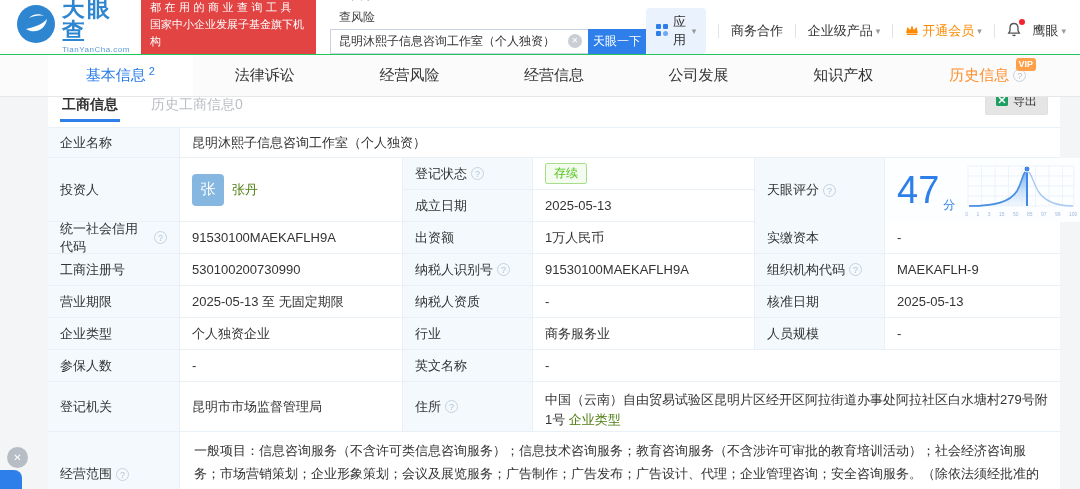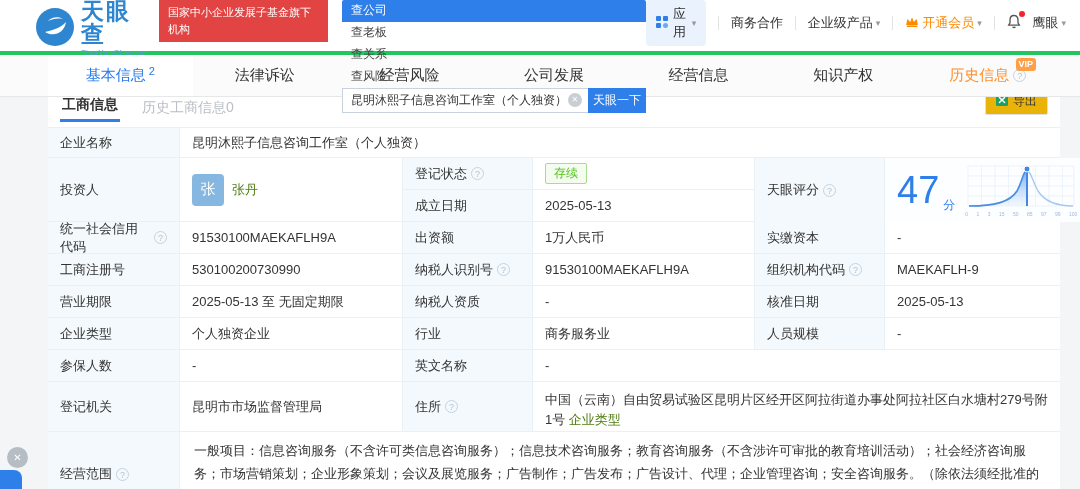--- a/index.html
+++ b/index.html
@@ -1,20 +1,20 @@
 <!DOCTYPE html>
 <html><head>
 <meta charset="utf-8">
 <style>
   * { box-sizing: border-box; margin: 0; padding: 0; }
   body { font-family: "Liberation Sans", "DejaVu Sans", sans-serif; }
   .page { position: relative; width: 1080px; height: 489px; overflow: hidden; background: #f4f5f6; }
 
   
-  .topbar { height: 55px; background: #fff; display: flex; align-items: flex-start; padding-left: 35px; border-bottom: 4px solid #22c55e; }
+  .topbar { height: 55px; background: #fff; display: flex; align-items: flex-end; padding-left: 16px; border-bottom: 1px solid #22c55e; }
   .logo { display: flex; align-items: center; gap: 6px; }
   .logo-text { display: flex; flex-direction: column; line-height: 1; }
   .logo-cn { font-size: 23px; font-weight: bold; color: #2e86d0; letter-spacing: 2px; }
   .logo-en { font-size: 8px; color: #5a9bd5; margin-top: 3px; letter-spacing: .5px; }
   .slogan { margin-left: 10px; background: #e24444; color: #fff; font-size: 11px; padding: 4px 9px; line-height: 1.55; }
   .slogan .l1 { letter-spacing: 3.5px; }
   .search { margin-left: 14px; width: 332px; }
   .search-tabs { display: flex; font-size: 12px; flex-direction: column; }
   .search-tab { padding: 2px 9px 3px; color: #444; cursor: pointer; }
   .search-tab.active { background: #2e7fea; color: #fff; border-radius: 2px 2px 0 0; }
@@ -39,24 +39,24 @@
   .nav-tab { flex: 1; display: flex; align-items: center; justify-content: center; font-size: 15px; color: #333; cursor: pointer; position: relative; }
   .nav-tab.active { background: #fff; color: #2579e8; }
   .tab-badge { font-size: 11px; color: #2579e8; margin-left: 3px; position: relative; top: -5px; }
   .nav-tab.history { color: #ff8e2b; }
   .vip-badge { position: absolute; top: 3px; right: 24px; background: #ffa048; color: #fff; font-size: 9px; font-weight: bold; border-radius: 3px; padding: 0 3px; line-height: 13px; }
 
   
   .content { height: 392px; }
   .card { margin-left: 48px; width: 1012px; height: 100%; background: #fff; }
   .section-row { height: 30px; overflow: hidden; display: flex; align-items: flex-start; padding: 0 12px 0 12px; }
-  .subtabs { display: flex; gap: 20px; margin-top: -9px; align-items: flex-end; }
+  .subtabs { display: flex; gap: 29px; margin-top: -9px; }
   .subtab { font-size: 14px; color: #b9bec4; padding: 8px 2px 5px; cursor: pointer; }
   .subtab.active { color: #333; font-weight: bold; border-bottom: 3px solid #2e7fea; }
-  .export-btn { margin-left: auto; margin-top: -9px; display: flex; align-items: center; gap: 5px; border: 1px solid #e0e0e0; border-radius: 2px; background: #eab308; padding: 4px 10px; font-size: 12px; color: #333; cursor: pointer; font-family: inherit; }
+  .export-btn { margin-left: auto; margin-top: -9px; display: flex; align-items: center; gap: 5px; border: 1px solid #e0e0e0; border-radius: 2px; background: #e5e5e5; padding: 4px 10px; font-size: 12px; color: #333; cursor: pointer; font-family: inherit; }
 
   
   .tbl { font-size: 13px; color: #333; }
   .trow { display: flex; border-top: 1px solid #e9f1f7; }
   .cl { background: #f3f9fd; padding: 0 12px; display: flex; align-items: center; gap: 4px; border-right: 1px solid #e9f1f7; flex-shrink: 0; }
   .cv { padding: 0 12px; display: flex; align-items: center; border-right: 1px solid #e9f1f7; flex-shrink: 0; }
   .w-l1 { width: 132px; } .w-v1 { width: 223px; }
   .w-l2 { width: 130px; } .w-v2 { width: 222px; }
   .w-l3 { width: 130px; } .w-v3 { flex: 1; border-right: none; }
   .h30 { height: 30px; } .h32 { height: 32px; } .h64 { height: 64px; } .h50 { height: 50px; }
@@ -97,20 +97,21 @@
           <path d="M10 25 C18 30 29 27 31 15 C26 21 18 23 10 25 Z" fill="#fff"></path>
           <path d="M13 14 C16 10 24 9 28 12 C23 11 17 12 13 14 Z" fill="#fff"></path>
         </svg>
       </span>
       <span class="logo-text">
         <span class="logo-cn">天眼查</span>
         <span class="logo-en">TianYanCha.com</span>
       </span>
     </div>
     <div class="slogan">
+      <div class="l1">都在用的商业查询工具</div>
       <div class="l2">国家中小企业发展子基金旗下机构</div>
     </div>
 
     <div class="search">
       <div class="search-tabs">
         <span class="search-tab active">查公司</span>
         <span class="search-tab">查老板</span>
         <span class="search-tab">查关系</span>
         <span class="search-tab">查风险</span>
       </div>
@@ -175,24 +176,24 @@
         <span>基本信息</span>
         <span class="tab-badge">2</span>
       </div>
       <div class="nav-tab">
         <span>法律诉讼</span>
       </div>
       <div class="nav-tab">
         <span>经营风险</span>
       </div>
       <div class="nav-tab">
+        <span>经营信息</span>
+      </div>
+      <div class="nav-tab">
         <span>公司发展</span>
-      </div>
-      <div class="nav-tab">
-        <span>经营信息</span>
       </div>
       <div class="nav-tab">
         <span>知识产权</span>
       </div>
       <div class="nav-tab history">
         <span class="vip-badge">VIP</span>
         <span>历史信息</span>
         <span class="qicon" style="margin-left:4px"></span>
       </div>
     </div>

